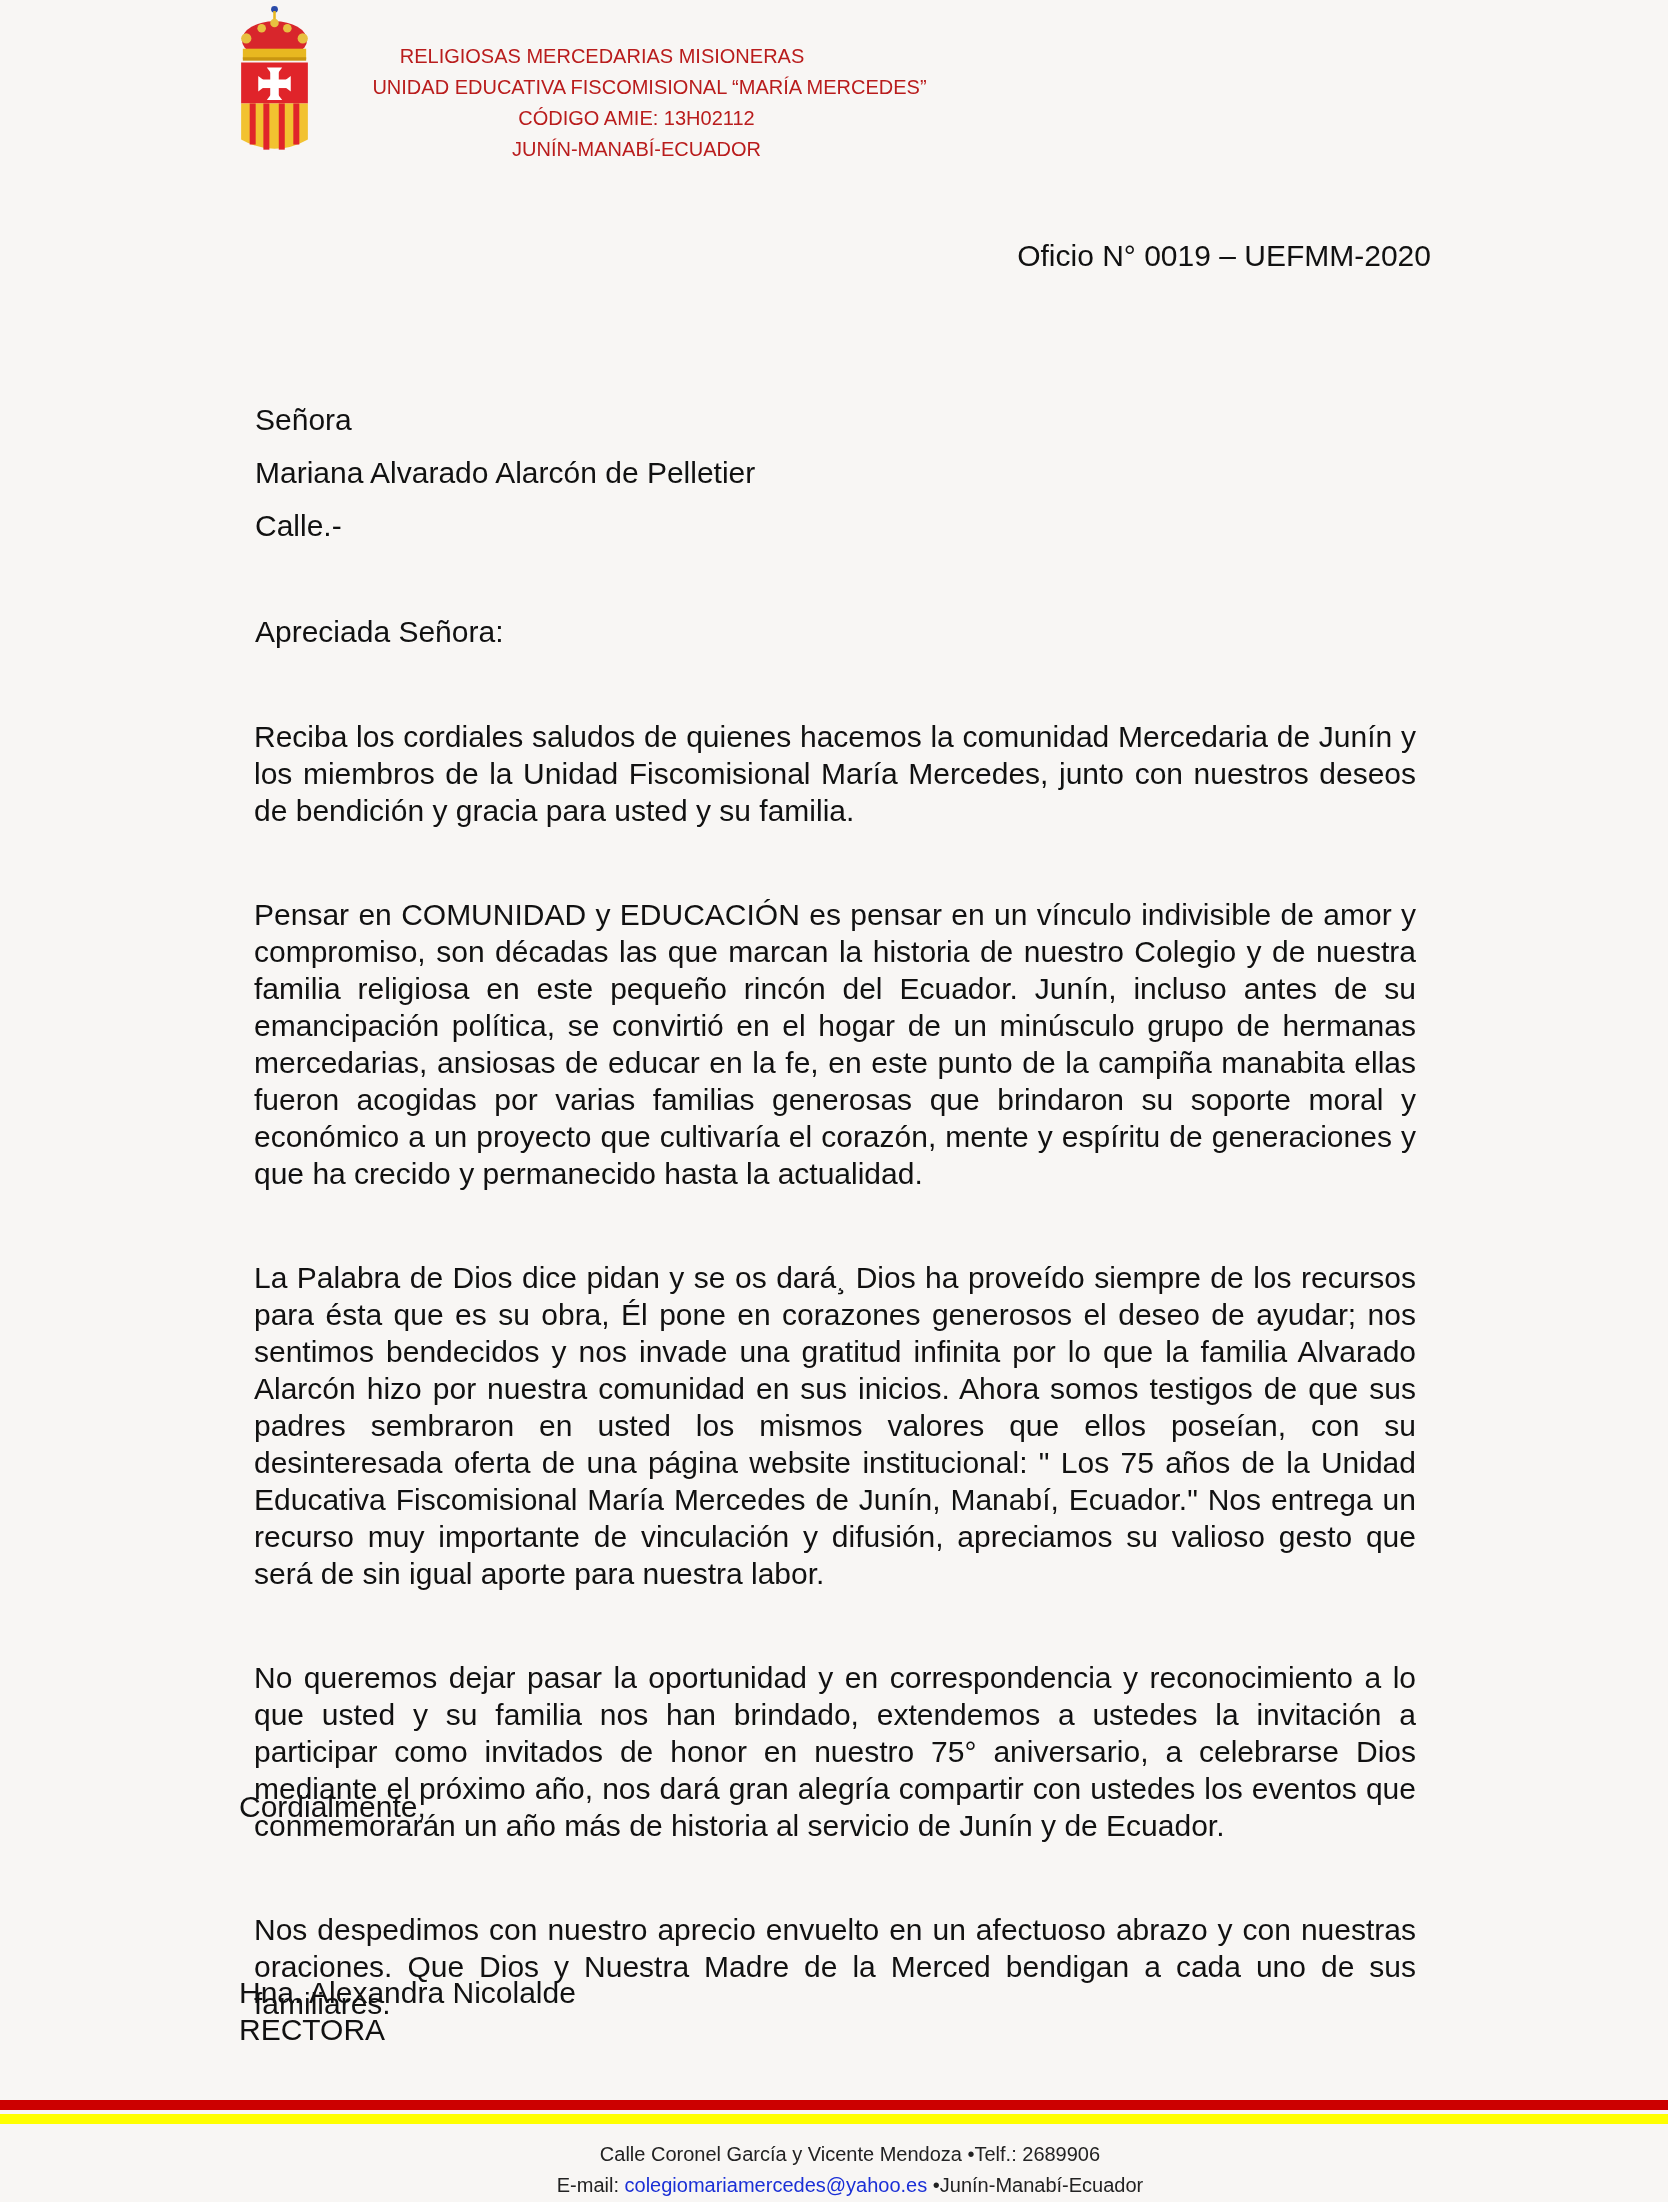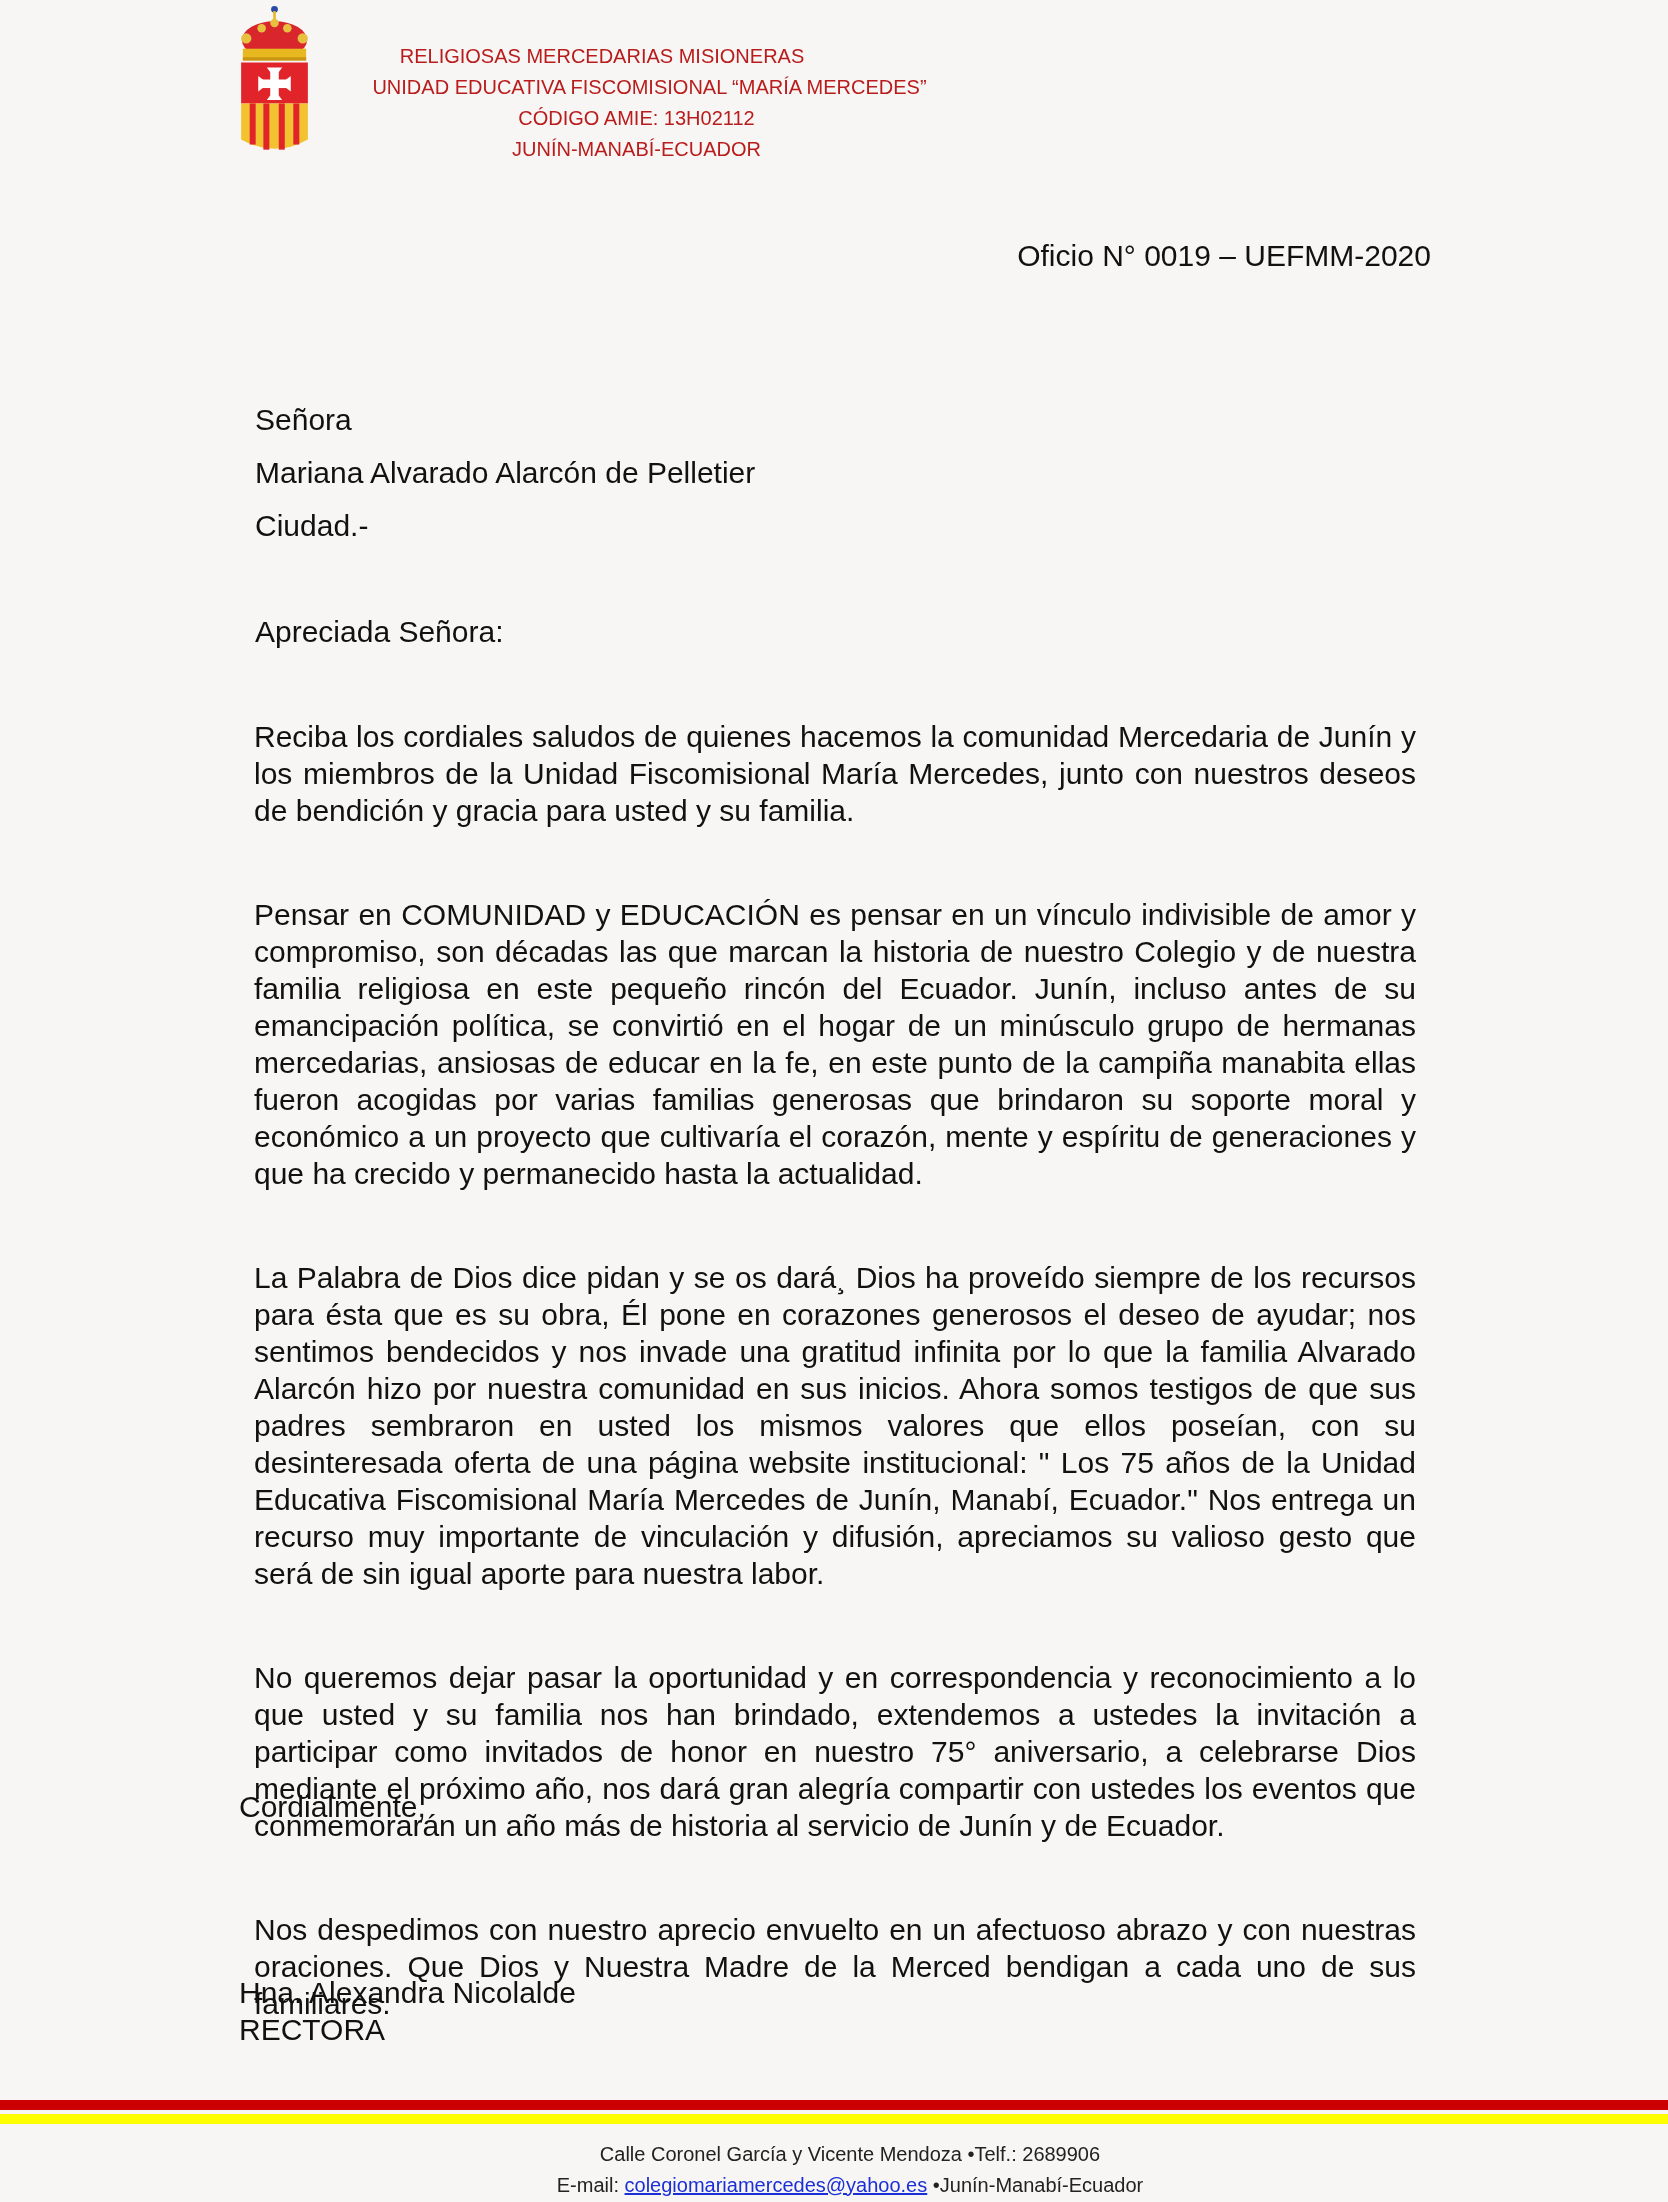--- a/index.html
+++ b/index.html
@@ -30,21 +30,21 @@
   .gap1 { height: 37px; }
   .gap2 { height: 37px; }
   .signature { position: absolute; left: 239px; top: 1974px; font-size: 30px; line-height: 37px; }
   .closing { position: absolute; left: 239px; top: 1790px; font-size: 30px; }
   .stripe-red { position: absolute; left: 0; top: 2100px; width: 1668px; height: 10.3px; background: #cc0000; }
   .stripe-yellow { position: absolute; left: 0; top: 2114px; width: 1668px; height: 10.3px; background: #ffff00; }
   .footer {
     position: absolute; left: 0; top: 2139px; width: 1668px; text-align: center;
     font-size: 20px; line-height: 31px; color: #222; padding-left: 16px;
   }
-  .footer a { color: #1a2fd6; text-decoration: underline; }
+  .footer a { color: #1a2fd6; }
 </style>
 </head>
 <body>
 
 <div class="crest">
   <svg width="77" height="155" viewBox="0 0 90 180">
 
     <circle cx="45" cy="8" r="4" fill="#2a4aa8"></circle>
     <rect x="43.5" y="10" width="3" height="10" fill="#e8b820"></rect>
     <ellipse cx="45" cy="44" rx="38" ry="22" fill="#d8262c"></ellipse>
@@ -85,21 +85,21 @@
 </div>
 
 <div class="ref">
   <div>Oficio N° 0019 – UEFMM-2020</div>
 </div>
 
 <div class="body-text">
   <div class="addr">
     <p>Señora</p>
     <p>Mariana Alvarado Alarcón de Pelletier</p>
-    <p>Ciudad.-</p>
+    <p>Calle.-</p>
   </div>
   <div class="gap1"></div>
   <div class="addr">
       <p>Apreciada Señora:</p>
     </div>
   <div class="gap2"></div>
   <p>Reciba los cordiales saludos de quienes hacemos la comunidad Mercedaria de Junín y los miembros de la Unidad Fiscomisional María Mercedes, junto con nuestros deseos de bendición y gracia para usted y su familia.</p>
   <div class="gap2"></div>
   <p>Pensar en COMUNIDAD y EDUCACIÓN es pensar en un vínculo indivisible de amor y compromiso, son décadas las que marcan la historia de nuestro Colegio y de nuestra familia religiosa en este pequeño rincón del Ecuador. Junín, incluso antes de su emancipación política, se convirtió en el hogar de un minúsculo grupo de hermanas mercedarias, ansiosas de educar en la fe, en este punto de la campiña manabita ellas fueron acogidas por varias familias generosas que brindaron su soporte moral y económico a un proyecto que cultivaría el corazón, mente y espíritu de generaciones y que ha crecido y permanecido hasta la actualidad.</p>
   <div class="gap2"></div>

